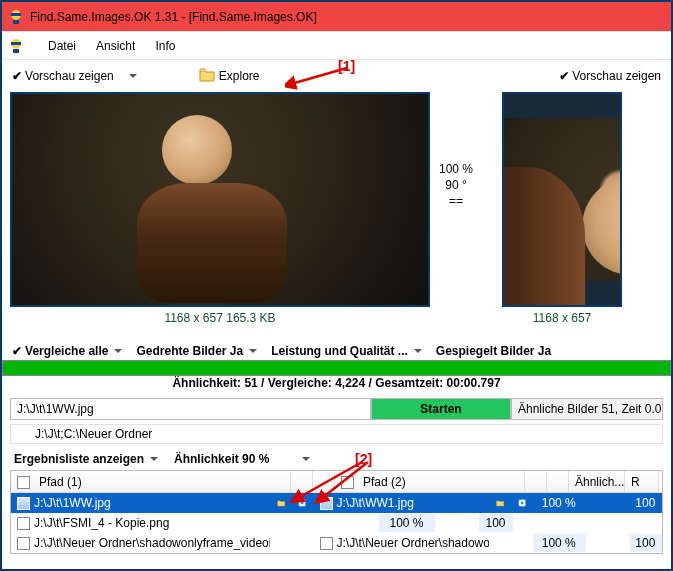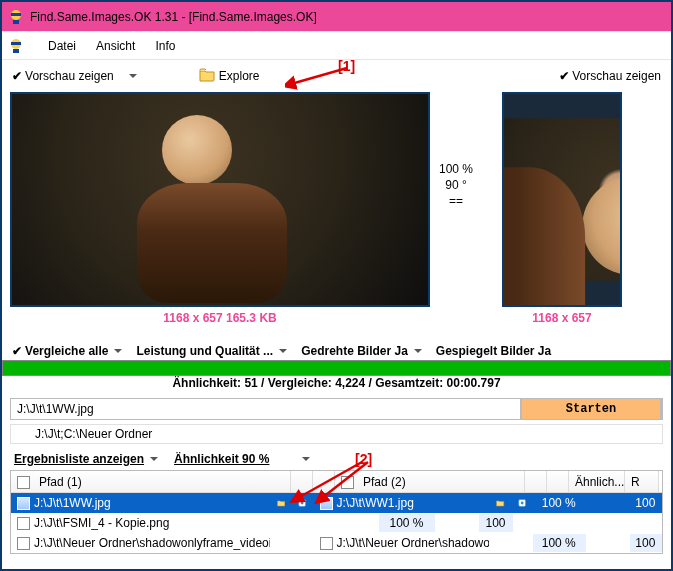--- a/index.html
+++ b/index.html
@@ -1,50 +1,50 @@
 <!DOCTYPE html>
 <html><head>
 <meta charset="utf-8">
 <style>
   * { box-sizing: border-box; margin: 0; padding: 0; font-family: "Segoe UI", Tahoma, sans-serif; font-size: 12px; }
   body { width: 673px; height: 571px; overflow: hidden; background: #fff; border: 2px solid #0a3a6b; }
-  .titlebar { height: 30px; background: #ec4899; display: flex; align-items: center; padding: 0 6px; border-bottom: 1px solid #e6e6e6; }
+  .titlebar { height: 30px; background: #ef4444; display: flex; align-items: center; padding: 0 6px; border-bottom: 1px solid #e6e6e6; }
   .app-icon { width: 16px; height: 16px; margin-right: 6px; }
   .app-icon svg, .folder-icon svg, .open-icon svg { display:block; }
   .title { color: #000; }
   .menubar { height: 28px; display: flex; align-items: center; padding: 0 6px; gap: 20px; border-bottom: 1px solid #e6e6e6;}
   .menubar .app-icon { margin-right: 4px; }
   .menuitem { color: #000; cursor: pointer; }
   .toolbar { height: 28px; display: flex; align-items: center; padding: 4px 10px 0; gap: 8px; }
   .check { font-weight: bold; }
   .drop { border-left:1px solid transparent; border-right:1px solid transparent; padding:0 3px;}
   .chev { border-top: 4px solid #555; border-left: 4px solid transparent; border-right: 4px solid transparent; display:inline-block; margin-left:3px; vertical-align:2px;}
   .explore-group { display:flex; align-items:center; gap:4px; margin-left:50px; cursor:pointer;}
   .preview-row { display:flex; gap:0; padding: 4px 8px 0; height: 250px; align-items:flex-start;}
   .preview-pane { display:flex; flex-direction:column; align-items:center;}
   .preview-frame { border: 2px solid #0a3a6b; background:#1a2a3a; width: 420px; height: 215px; overflow:hidden; display:flex; align-items:center; justify-content:center;}
   .preview-frame.right { width: 120px; }
   .ww-img { width:100%; height:100%; background: radial-gradient(circle at 45% 30%, #d6b38c 0%, #c49874 8%, #3a3020 10%, #2a2418 50%, #0e0e0e 100%); position:relative;}
   .ww-img::before { content:""; position:absolute; left:36%; top:10%; width:70px; height:70px; border-radius:50%; background:radial-gradient(circle at 40% 35%, #eac9a0 0%, #d0a170 60%, #8a6840 100%);}
   .ww-img::after { content:""; position:absolute; left:30%; top:42%; width:150px; height:120px; background:linear-gradient(180deg,#7a4a2a 0%, #4a2a14 40%, #2a1808 100%); border-radius:50px 50px 30px 30px / 40px 40px 30px 30px;}
-  .preview-caption { margin-top:4px; color:#ec4899;font-weight:bold;}
+  .preview-caption { margin-top:4px; color:#14532d;}
   .compare-info { display:flex; flex-direction:column; justify-content:flex-start; align-items:center; width:52px; color:#000; gap:2px; font-size:12px; padding-top:70px;}
   .right-col { display:flex; flex-direction:column; margin-left:20px;}
   .optionsbar { display:flex; align-items:center; gap:14px; padding: 6px 10px 2px; }
   .opt { display:flex; align-items:center; gap:3px; cursor:pointer;}
   .greenbar-wrap { padding: 0; }
   .greenbar { height: 16px; background:#00b400; border:1px solid #888; }
   .status-line { text-align:center; font-weight:bold; padding: 0 0 6px;}
   .pathrow { display:flex; border:1px solid #bbb; margin: 2px 8px 4px; height:22px;}
   .pathbox { flex: 1 1 auto; padding: 3px 6px; border-right: 2px solid #bbb; text-align:left; background:#fff;}
-  .startbtn { width: 140px; display:flex; align-items:center; justify-content:center; font-weight:bold; border-right:2px solid #bbb; cursor:pointer; background:#fdba74;font-family:Liberation Mono, monospace;}
+  .startbtn { width: 140px; display:flex; align-items:center; justify-content:center; font-weight:bold; border-right:2px solid #bbb; cursor:pointer; background:#22c55e;}
   .rightinfo { width: 150px; padding: 3px 6px; background:#f3f3f3; overflow:hidden; white-space:nowrap;}
   .path2 { margin: 0 8px 4px; height:20px; border:1px solid #e0e0e0; padding:2px 24px;}
   .filterbar { display:flex; align-items:center; gap: 16px; padding: 4px 12px; }
-  .filterbar .bold { font-weight:bold;text-decoration:underline; }
+  .filterbar .bold { font-weight:bold; }
   .grid { margin: 0 8px; border:1px solid #bbb; }
   .grid-head { display:flex; background:#fff; border-bottom:1px solid #ddd; height:22px;}
   .gh { border-right:1px solid #ddd; padding:3px 6px; display:flex; align-items:flex-end; gap:9px; background:linear-gradient(#fff,#f3f3f3);}
   .gh1 { width: 280px;} .ghic { width:22px;} .ghic2{width:22px;} .gh2 { width:190px;} .ghp {width:56px;} .ghr{width:34px;}
   .grid-row { display:flex; height:20px; align-items:center;}
   .grid-row.sel { background:#0a64c8; color:#fff;}
   .gc { border-right:1px solid transparent; padding:2px 6px; display:flex; align-items:center; gap:4px; overflow:hidden; white-space:nowrap;}
   .gc1{width:280px;} .gcic{width:22px;justify-content:center;} .gc2{width:190px;} .gcp{width:56px;justify-content:center;} .gcr{width:34px;justify-content:center;margin-left:44px;}
   .grid-row:not(.sel) .gcp, .grid-row:not(.sel) .gcr { background:#e6f0ff; }
   .cbx { width:13px; height:13px; border:1px solid #888; background:#fff; flex:0 0 auto;}
@@ -129,40 +129,41 @@
   </div>
 </div>
 
 <div class="optionsbar">
   <span class="opt">
     <span class="check">✔</span>
     <span class="bold" style="font-weight:bold">Vergleiche alle</span>
     <span class="chev"></span>
   </span>
   <span class="opt">
+    <span style="font-weight:bold">Gedrehte Bilder Ja</span>
+    <span class="chev"></span>
+  </span>
+  <span class="opt">
     <span style="font-weight:bold">Leistung und Qualität ...</span>
-    <span class="chev"></span>
-  </span>
-  <span class="opt">
-    <span style="font-weight:bold">Gedrehte Bilder Ja</span>
     <span class="chev"></span>
   </span>
   <span class="opt">
     <span style="font-weight:bold">Gespiegelt Bilder Ja</span>
   </span>
 </div>
 
 <div class="greenbar-wrap">
   <div class="greenbar"></div>
 </div>
 <div class="status-line">Ähnlichkeit: 51 / Vergleiche: 4,224 / Gesamtzeit: 00:00.797</div>
 
 <div class="pathrow">
   <div class="pathbox">J:\J\t\1WW.jpg</div>
   <div class="startbtn">Starten</div>
+  <div class="rightinfo">Ähnliche Bilder 51, Zeit 0.0</div>
 </div>
 <div class="path2">J:\J\t;C:\Neuer Ordner</div>
 
 <div class="filterbar">
   <span class="opt">
     <span class="bold">Ergebnisliste anzeigen</span>
     <span class="chev"></span>
   </span>
   <span class="opt">
     <span class="bold">Ähnlichkeit 90 %</span>

